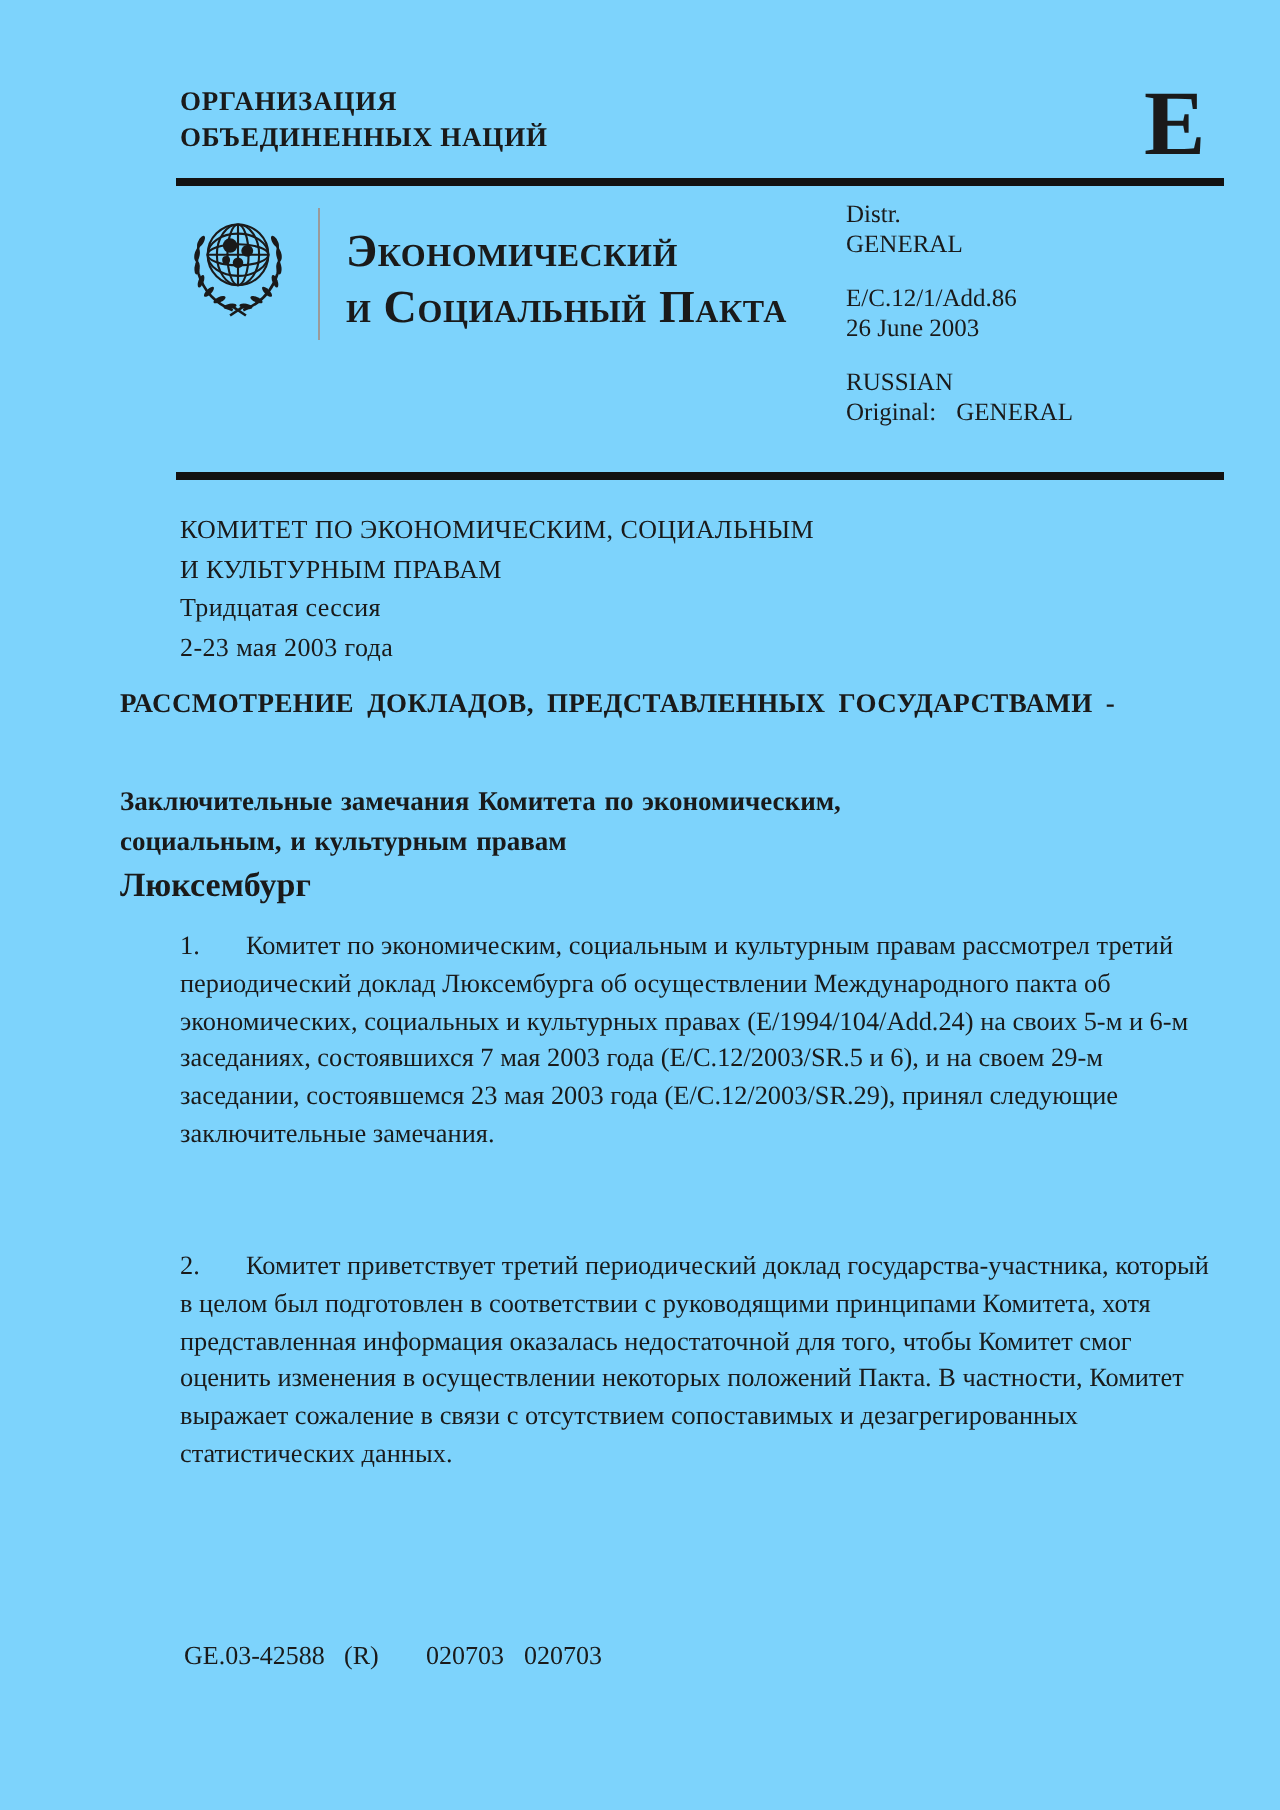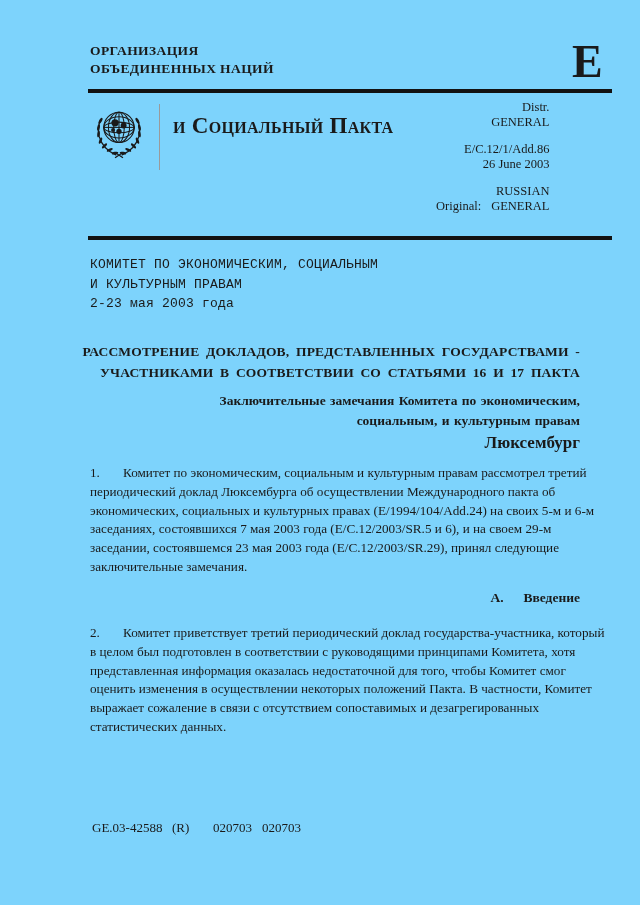--- a/index.html
+++ b/index.html
@@ -31,32 +31,32 @@
 
   
   .emblem { left:86px; top:102px; width:66px; height:66px; }
   .v-divider { left:159px; top:104px; width:1px; height:66px; background:#9a9a9a; }
   .council {
     left:173px; top:112px;
     font-variant:small-caps;
     font-weight:bold; font-size:23px; line-height:28px;
     letter-spacing:0.3px;
   }
-  .distr-block { left:436px; top:100px; font-size:12.5px; line-height:15px;text-align:right; }
+  .distr-block { left:423px; top:100px; font-size:12.5px; line-height:15px; }
   .distr-block .grp { margin-bottom:12px; }
   .orig-val { margin-left:10px; }
 
   
   .committee {
     left:90px; top:255px;
-    font-size:13px; line-height:19.5px; letter-spacing:0.2px;font-family:Liberation Mono, monospace;
-  }
-
-  
-  .centered { left:60px; width:520px; text-align:right; }
+    font-size:13px; line-height:19.5px; letter-spacing:0.2px;
+  }
+
+  
+  .centered { left:60px; width:520px; text-align:left; }
   .title-main {
     top:341px;
     font-weight:bold; font-size:13.5px; line-height:21px;
     word-spacing:3px; letter-spacing:0.2px;
   }
   .title-sub {
     top:391px;
     font-weight:bold; font-size:13.5px; line-height:20px;
     word-spacing:1px;
   }
@@ -133,20 +133,21 @@
         <ellipse cx="78" cy="58" rx="5" ry="2" transform="rotate(70 78 58)"></ellipse>
         <ellipse cx="72" cy="66" rx="5" ry="2" transform="rotate(45 72 66)"></ellipse>
         <ellipse cx="64" cy="72" rx="5" ry="2" transform="rotate(25 64 72)"></ellipse>
         <ellipse cx="56" cy="77" rx="5" ry="2" transform="rotate(10 56 77)"></ellipse>
       </g>
     </svg>
   </div>
   <div class="abs v-divider"></div>
 
   <div class="abs council">
+    <div>Экономический</div>
     <div>и Социальный Пакта</div>
   </div>
 
   <div class="abs distr-block">
     <div class="grp">
       <div>Distr.</div>
       <div>GENERAL</div>
     </div>
     <div class="grp">
       <div>E/C.12/1/Add.86</div>
@@ -158,42 +159,39 @@
         <span>Original:</span><span class="orig-val">GENERAL</span>
       </div>
     </div>
   </div>
 
   <div class="abs rule rule-2"></div>
 
   <div class="abs committee">
     <div>КОМИТЕТ ПО ЭКОНОМИЧЕСКИМ, СОЦИАЛЬНЫМ</div>
     <div>И КУЛЬТУРНЫМ ПРАВАМ</div>
+    <div>Тридцатая сессия</div>
     <div>2-23 мая 2003 года</div>
   </div>
 
   <div class="abs centered title-main">
     <div>РАССМОТРЕНИЕ ДОКЛАДОВ, ПРЕДСТАВЛЕННЫХ ГОСУДАРСТВАМИ -</div>
-    <div>УЧАСТНИКАМИ В СООТВЕТСТВИИ СО СТАТЬЯМИ 16 И 17 ПАКТА</div>
   </div>
 
   <div class="abs centered title-sub">
     <div>Заключительные замечания Комитета по экономическим,</div>
     <div>социальным, и культурным правам</div>
   </div>
 
   <div class="abs centered country">Люксембург</div>
 
   <div class="abs para para-1">
     <span class="pnum">1.</span><span>Комитет по экономическим, социальным и культурным правам рассмотрел третий периодический доклад Люксембурга об осуществлении Международного пакта об экономических, социальных и культурных правах (E/1994/104/Add.24) на своих 5-м и 6-м заседаниях, состоявшихся 7 мая 2003 года (E/C.12/2003/SR.5 и 6), и на своем 29-м заседании, состоявшемся 23 мая 2003 года (E/C.12/2003/SR.29), принял следующие заключительные замечания.</span>
   </div>
 
-  <div class="abs centered section-head">
-    <span>А.</span><span class="sec-title">Введение</span>
-  </div>
 
   <div class="abs para para-2">
     <span class="pnum">2.</span><span>Комитет приветствует третий периодический доклад государства-участника, который в целом был подготовлен в соответствии с руководящими принципами Комитета, хотя представленная информация оказалась недостаточной для того, чтобы Комитет смог оценить изменения в осуществлении некоторых положений Пакта.  В частности, Комитет выражает сожаление в связи с отсутствием сопоставимых и дезагрегированных статистических данных.</span>
   </div>
 
   <div class="abs footer">
     <span class="f-ge">GE.03-42588</span>
     <span class="f-lang">(R)</span>
     <span class="f-c1">020703</span>
     <span class="f-c2">020703</span>

